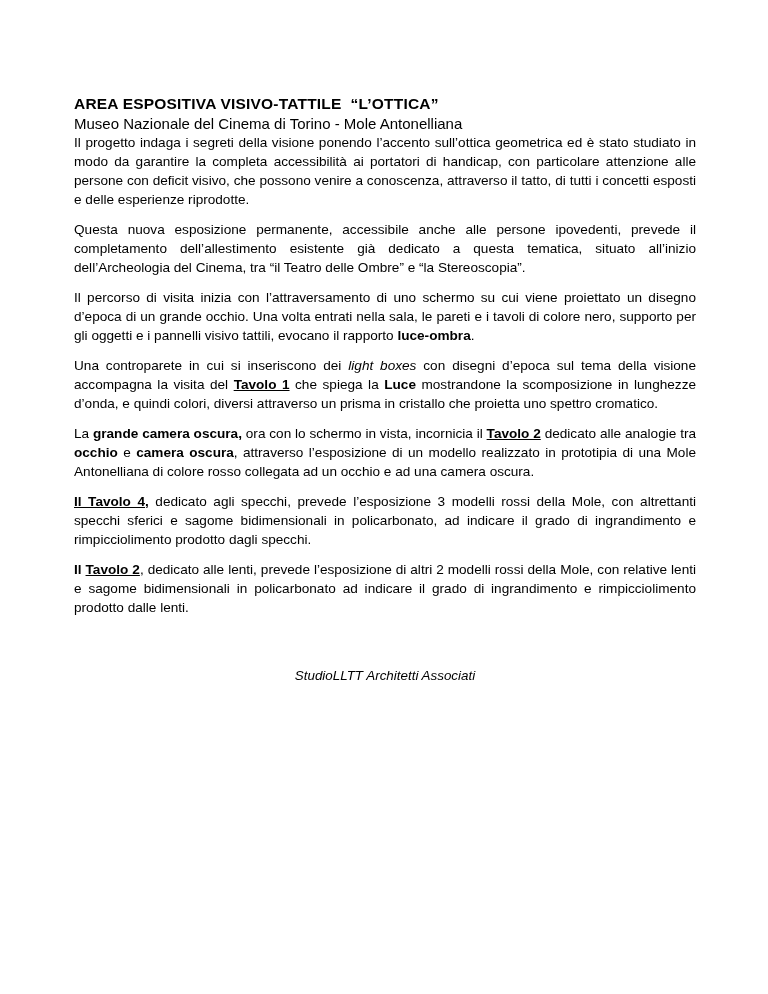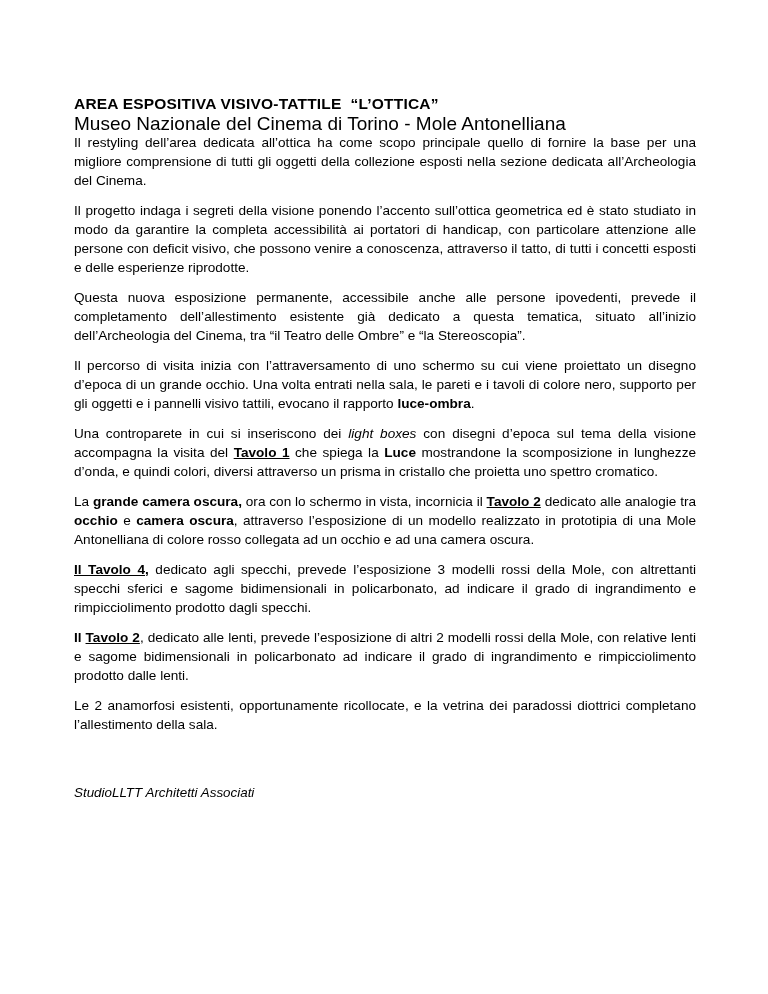--- a/index.html
+++ b/index.html
@@ -21,60 +21,58 @@
   }
   .doc-title {
     font-size: 15.5px;
     font-weight: bold;
     line-height: 20px;
     margin: 0;
     white-space: pre-wrap;
     letter-spacing: 0.2px;
   }
   .doc-subtitle {
-    font-size: 19px;
+    font-size: 15px;
     line-height: 19px;
   }
   .section-heading {
     font-size: 13.4px;
     font-weight: bold;
     text-decoration: underline;
     line-height: 19px;
     margin: 55px 0 9px 0;
   }
   .doc-body .para {
     font-size: 13.6px;
     line-height: 19px;
     text-align: justify;
     margin: 0 0 11px 0;
   }
   .signature-block {
     margin-top: 50px;
-    text-align: left;
+    text-align: center;
     font-style: italic;
     font-size: 13.4px;
     line-height: 18px;
   }
 </style>
 </head>
 <body>
 
 <div class="page">
   <h1 class="doc-title">AREA ESPOSITIVA VISIVO-TATTILE  “L’OTTICA”</h1>
   <div class="doc-subtitle">Museo Nazionale del Cinema di Torino - Mole Antonelliana</div>
 
 
   <div class="doc-body">
-      <p class="para"><span>Il restyling dell’area dedicata all’ottica ha come scopo principale quello di fornire la base per una migliore comprensione di tutti gli oggetti della collezione esposti nella sezione dedicata all’Archeologia del Cinema.</span></p>
       <p class="para"><span>Il progetto indaga i segreti della visione ponendo l’accento sull’ottica geometrica ed è stato studiato in modo da garantire la completa accessibilità ai portatori di handicap, con particolare attenzione alle persone con deficit visivo, che possono venire a conoscenza, attraverso il tatto, di tutti i concetti esposti e delle esperienze riprodotte.</span></p>
       <p class="para"><span>Questa nuova esposizione permanente, accessibile anche alle persone ipovedenti, prevede il completamento dell’allestimento esistente già dedicato a questa tematica, situato all’inizio dell’Archeologia del Cinema, tra “il Teatro delle Ombre” e “la Stereoscopia”.</span></p>
       <p class="para"><span>Il percorso di visita inizia con l’attraversamento di uno schermo su cui viene proiettato un disegno d’epoca di un grande occhio. Una volta entrati nella sala, le pareti e i tavoli di colore nero, supporto per gli oggetti e i pannelli visivo tattili, evocano il rapporto </span><span style="font-weight: bold;">luce-ombra</span><span>.</span></p>
       <p class="para"><span>Una controparete in cui si inseriscono dei </span><span style="font-style: italic;">light boxes</span><span> con disegni d’epoca sul tema della visione accompagna la visita del </span><span style="font-weight: bold; text-decoration: underline;">Tavolo 1</span><span> che spiega la </span><span style="font-weight: bold;">Luce</span><span> mostrandone la scomposizione in lunghezze d’onda, e quindi colori, diversi attraverso un prisma in cristallo che proietta uno spettro cromatico.</span></p>
       <p class="para"><span>La </span><span style="font-weight: bold;">grande camera oscura,</span><span> ora con lo schermo in vista, incornicia il </span><span style="font-weight: bold; text-decoration: underline;">Tavolo 2</span><span> dedicato alle analogie tra </span><span style="font-weight: bold;">occhio</span><span> e </span><span style="font-weight: bold;">camera oscura</span><span>, attraverso l’esposizione di un modello realizzato in prototipia di una Mole Antonelliana di colore rosso collegata ad un occhio e ad una camera oscura.</span></p>
       <p class="para"><span style="font-weight: bold; text-decoration: underline;">Il Tavolo 4</span><span style="font-weight: bold;">,</span><span> dedicato agli specchi, prevede l’esposizione 3 modelli rossi della Mole, con altrettanti specchi sferici e sagome bidimensionali in policarbonato, ad indicare il grado di ingrandimento e rimpicciolimento prodotto dagli specchi.</span></p>
       <p class="para"><span style="font-weight: bold;">Il </span><span style="font-weight: bold; text-decoration: underline;">Tavolo 2</span><span>, dedicato alle lenti, prevede l’esposizione di altri 2 modelli rossi della Mole, con relative lenti e sagome bidimensionali in policarbonato ad indicare il grado di ingrandimento e rimpicciolimento prodotto dalle lenti.</span></p>
-      <p class="para"><span>Le 2 anamorfosi esistenti, opportunamente ricollocate, e la vetrina dei paradossi diottrici completano l’allestimento della sala.</span></p>
     </div>
 
   <div class="signature-block">
     <div>StudioLLTT Architetti Associati</div>
   </div>
 </div>
 
 </body></html>

